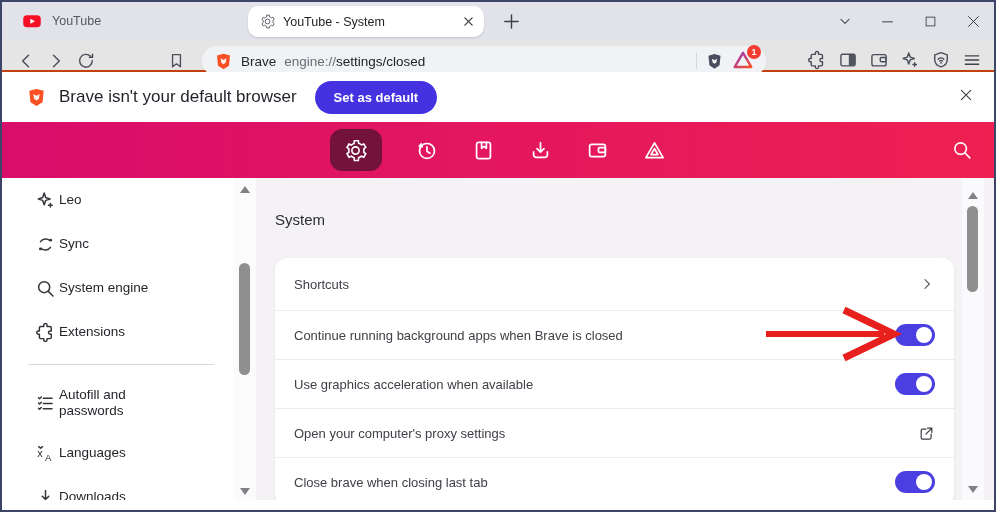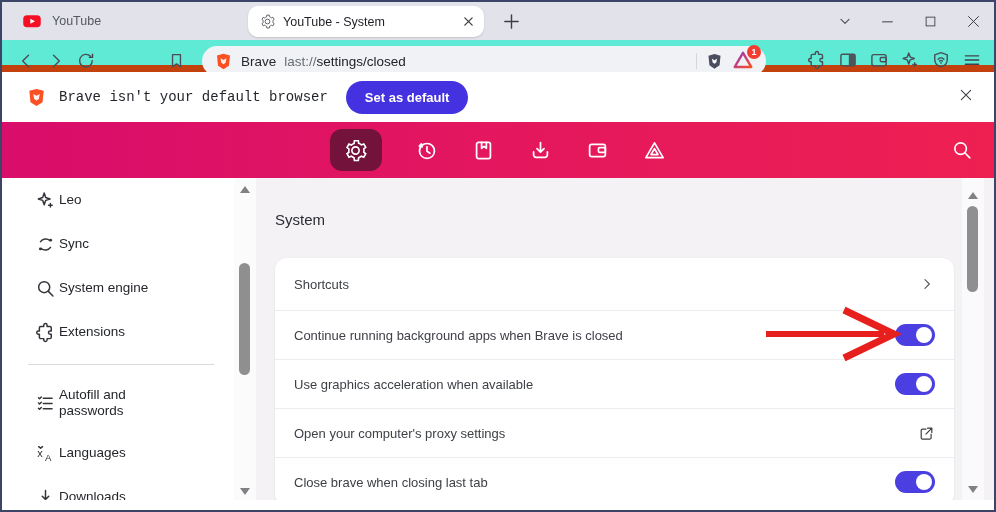--- a/index.html
+++ b/index.html
@@ -12,37 +12,37 @@
   .titlebar{height:38px;background:#e2e3ea;position:relative;}
   .tab-inactive{position:absolute;left:8px;top:0;height:38px;display:flex;align-items:center;gap:10px;padding:0 12px;cursor:default;}
   .tab-inactive .tab-label{font-size:12.5px;color:#55585f;}
   .tab-active{position:absolute;left:246px;top:4px;width:236px;height:31px;background:#fff;border-radius:10px;
     display:flex;align-items:center;gap:8px;padding:0 10px 0 12px;box-shadow:0 1px 2px rgba(0,0,0,.14);}
   .tab-active .tab-label{font-size:12.5px;color:#1d1f24;flex:1;white-space:nowrap;overflow:hidden;}
   .newtab{position:absolute;left:498px;top:8px;width:22px;height:22px;display:flex;align-items:center;justify-content:center;color:#3c3f45;}
   .win-controls{position:absolute;right:12px;top:0;height:38px;display:flex;align-items:center;gap:26px;color:#3a3d44;}
   .win-controls .wc{width:17px;height:17px;display:flex;align-items:center;justify-content:center;}
   
-  .navbar{height:32px;background:#5eead4;border-bottom:7px solid #c2410c;position:relative;}
+  .navbar{height:32px;background:#e5e5e5;border-bottom:2px solid #c2410c;position:relative;}
   .nav-btn{position:absolute;top:11px;width:20px;height:20px;}
   .addr{position:absolute;left:200px;top:6px;width:564px;height:30px;border-radius:15px;background:#f1f2f6;
     display:flex;align-items:center;gap:8px;padding:0 10px 0 12px;font-size:13.5px;}
   .addr .site{color:#26282e;}
   .addr .url{flex:1;white-space:nowrap;overflow:hidden;}
   .addr .url .scheme{color:#686c73;}
   .addr .url .path{color:#202328;}
   .addr .sep{width:1px;height:16px;background:#d5d7db;}
   .addr .bat-wrap{position:relative;width:24px;height:24px;}
   .badge{position:absolute;top:-4px;right:-5px;min-width:14px;height:14px;border-radius:7px;background:#f33b2f;color:#fff;
     font-size:9px;font-weight:700;display:flex;align-items:center;justify-content:center;padding:0 3px;}
   .nav-right{position:absolute;right:12px;top:10px;display:flex;gap:11px;}
   .nav-right .nri{width:20px;height:20px;}
   
   .infobar{height:50px;background:#fff;display:flex;align-items:center;padding-left:24px;position:relative;}
-  .infobar .msg{margin-left:12px;font-size:14px;color:#1f2228;font-family:Liberation Mono, monospace;}
+  .infobar .msg{margin-left:12px;font-size:17px;color:#1f2228;}
   .btn-primary{margin-left:18px;background:#4431e0;color:#fff;border:none;border-radius:17px;
     padding:9px 19px;font-size:13px;font-weight:700;font-family:inherit;cursor:pointer;}
   .infobar-close{position:absolute;right:18px;top:15px;width:18px;height:18px;color:#3c3f45;}
   
   .pinkbar{height:56px;background:linear-gradient(90deg,#d90d6b,#ee2052);position:relative;
     display:flex;align-items:center;justify-content:center;gap:33px;}
   .pb-item{width:24px;height:24px;display:flex;align-items:center;justify-content:center;}
   .pb-active{width:52px;height:42px;border-radius:12px;background:#73123b;display:flex;align-items:center;justify-content:center;}
   .pb-search{position:absolute;right:21px;top:17px;width:22px;height:22px;}
   
@@ -138,21 +138,21 @@
     <span class="nav-btn" style="left:165px"><svg width="19" height="19" viewBox="0 0 24 24">
           <path d="M7 4.5h10V20l-5-3.8L7 20z" class="st" stroke="#3f434b"></path>
         </svg></span>
 
     <div class="addr">
       <svg width="19" height="19" viewBox="0 0 24 24">
           <path d="M12 2.3l8.2 2.1-1.3 13L12 21.8l-6.9-4.4-1.3-13z" fill="#fb4f24"></path>
           <path d="M8.3 8l3.7 2.1L15.7 8l-1 5.6-2.7 1.8-2.7-1.8z" fill="#fff" opacity=".92"></path>
         </svg>
       <span class="site">Brave</span>
-      <span class="url"><span class="scheme">last://</span><span class="path">settings/closed</span></span>
+      <span class="url"><span class="scheme">engine://</span><span class="path">settings/closed</span></span>
       <span class="sep"></span>
       <svg width="19" height="19" viewBox="0 0 24 24">
           <path d="M12 2.6l7.6 2-1.2 12L12 21.2l-6.4-4.6-1.2-12z" fill="#4a4d5f"></path>
           <path d="M8.8 8.4l3.2 1.9 3.2-1.9-.9 4.8-2.3 1.6-2.3-1.6z" fill="#fff"></path>
         </svg>
       <span class="bat-wrap">
         <svg width="22" height="22" viewBox="0 0 24 24">
           <defs>
               <linearGradient id="bat" x1="0" y1="0" x2="1" y2="1">
                 <stop offset="0" stop-color="#9136c9"></stop>

